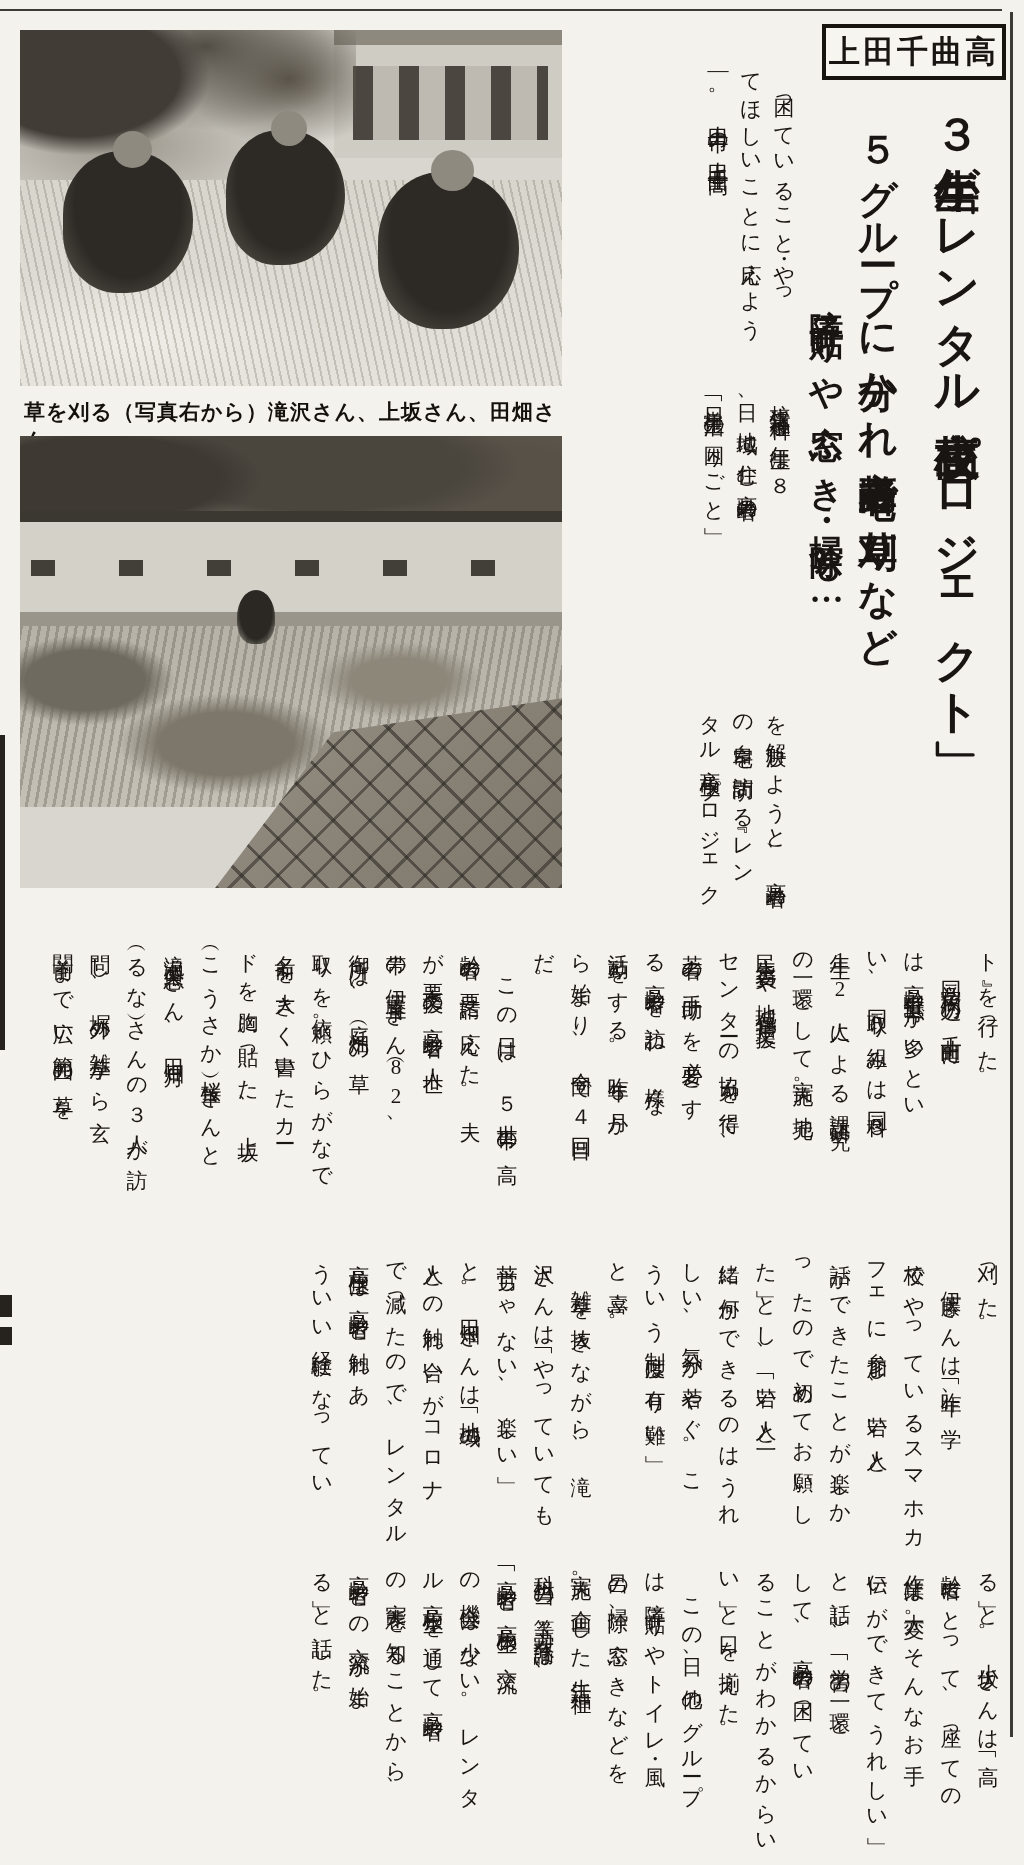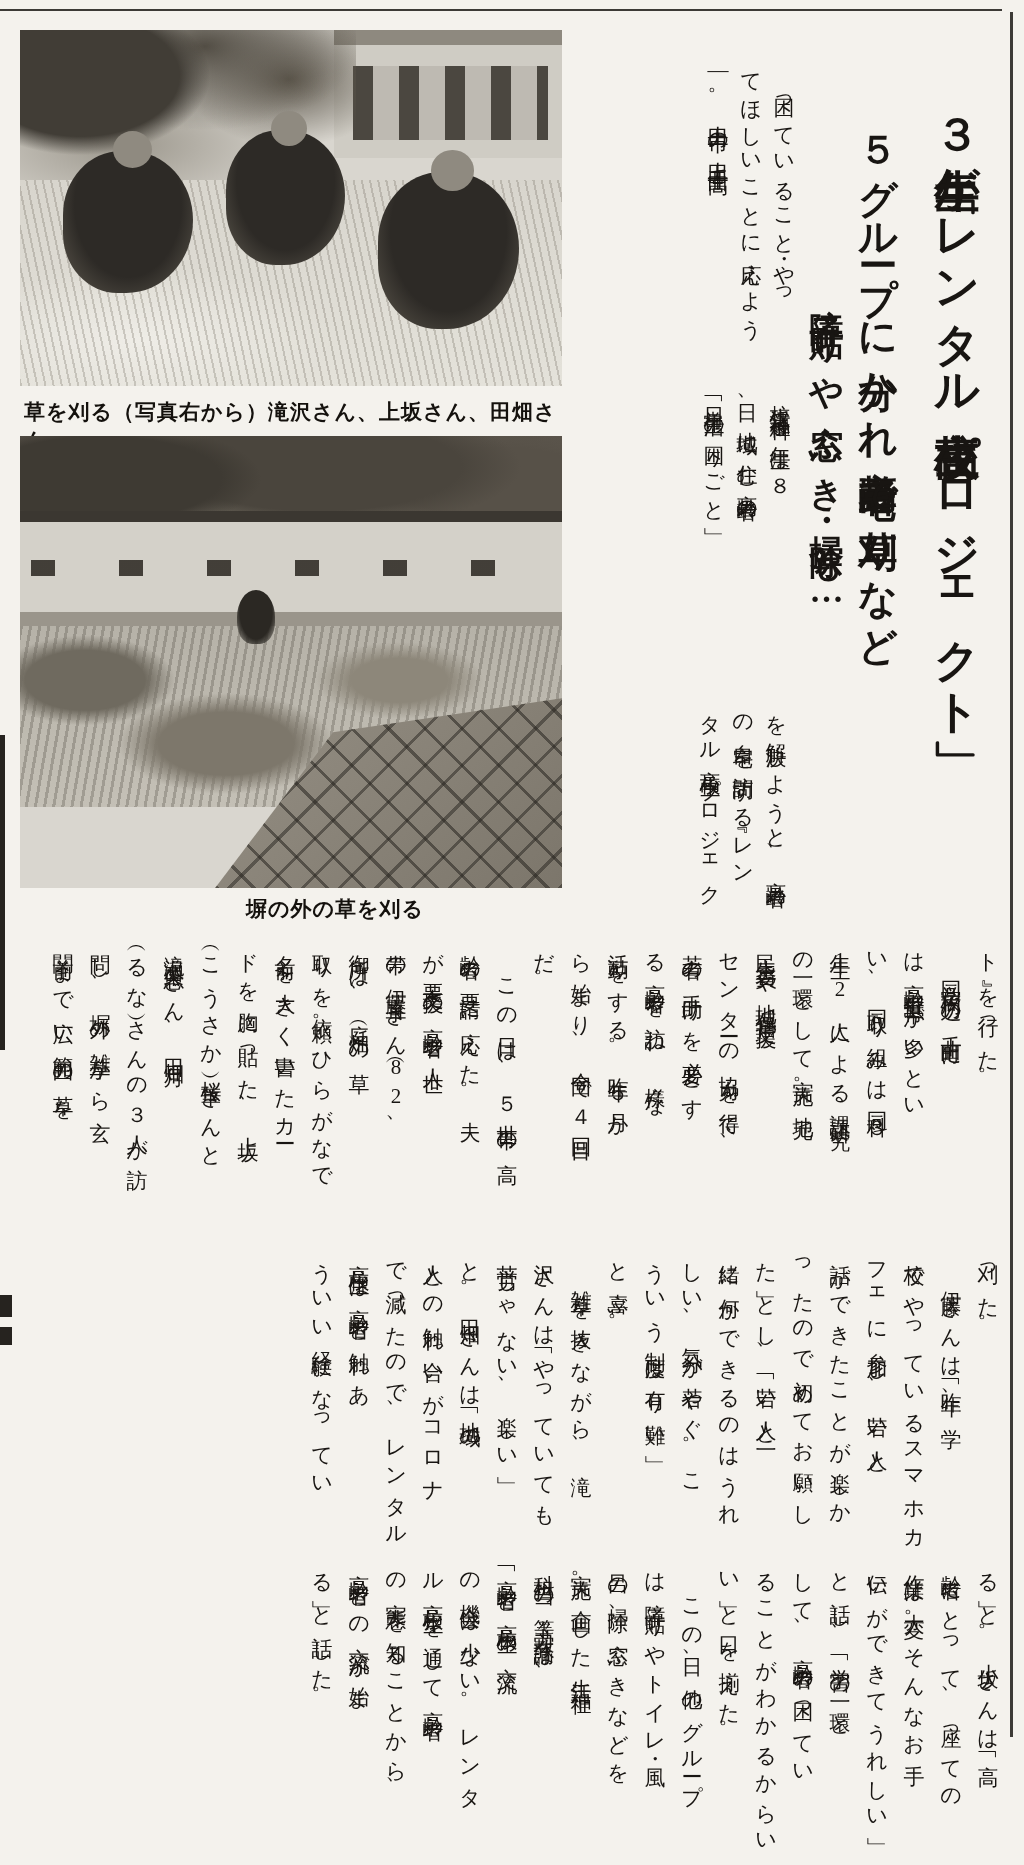--- a/index.html
+++ b/index.html
@@ -124,20 +124,23 @@
 <body>
 
 <div class="page">
 
   <div class="rule" style="left:0;top:9px;width:1002px;height:2px;"></div>
   <div class="rule" style="left:1010px;top:12px;width:3px;height:1725px;"></div>
   <div class="rule" style="left:0;top:735px;width:5px;height:315px;background:#26231f;"></div>
   <div class="rule" style="left:0;top:1295px;width:12px;height:22px;background:#26231f;"></div>
   <div class="rule" style="left:0;top:1327px;width:12px;height:18px;background:#26231f;"></div>
 
+  <div class="label-box">
+    <span>上田千曲高</span>
+  </div>
 
   <div class="vtext h1">３年生が「レンタル高校生プロジェクト」</div>
   <div class="vtext h2">５グループに分かれ高齢者宅で草刈りなど</div>
   <div class="vtext h3">障子貼りや窓ふき・掃除も…</div>
 
   <div class="vcols intro" style="left:698px;top:58px;width:102px;height:305px;">
       <div class="vcol">　困っていること・やっ</div>
       <div class="vcol">てほしいことに応えよう</div>
       <div class="vcol">―。上田市の上田千曲高</div>
     </div>
@@ -172,21 +175,20 @@
 
   <div class="photo photo2">
     <div class="p2-foliage"></div>
     <div class="p2-wall">
       <div class="p2-vents"></div>
     </div>
     <div class="p2-garden"></div>
     <div class="p2-fig"></div>
     <div class="p2-roof"></div>
   </div>
-  <div class="caption" style="left:246px;top:895px;width:300px;">塀の外の草を刈る</div>
 
   <div class="vcols" style="left:18px;top:938px;width:988px;height:296px;">
       <div class="vcol">ト』を行った。</div>
       <div class="vcol">　同学校周辺の千曲町に</div>
       <div class="vcol">は高齢者世帯が多いとい</div>
       <div class="vcol">い、同取り組みは同科３</div>
       <div class="vcol">年生12人による課題研究</div>
       <div class="vcol">の一環として実施。地元</div>
       <div class="vcol">民生委員や地域包括支援</div>
       <div class="vcol">センターの協力を得て、</div>

